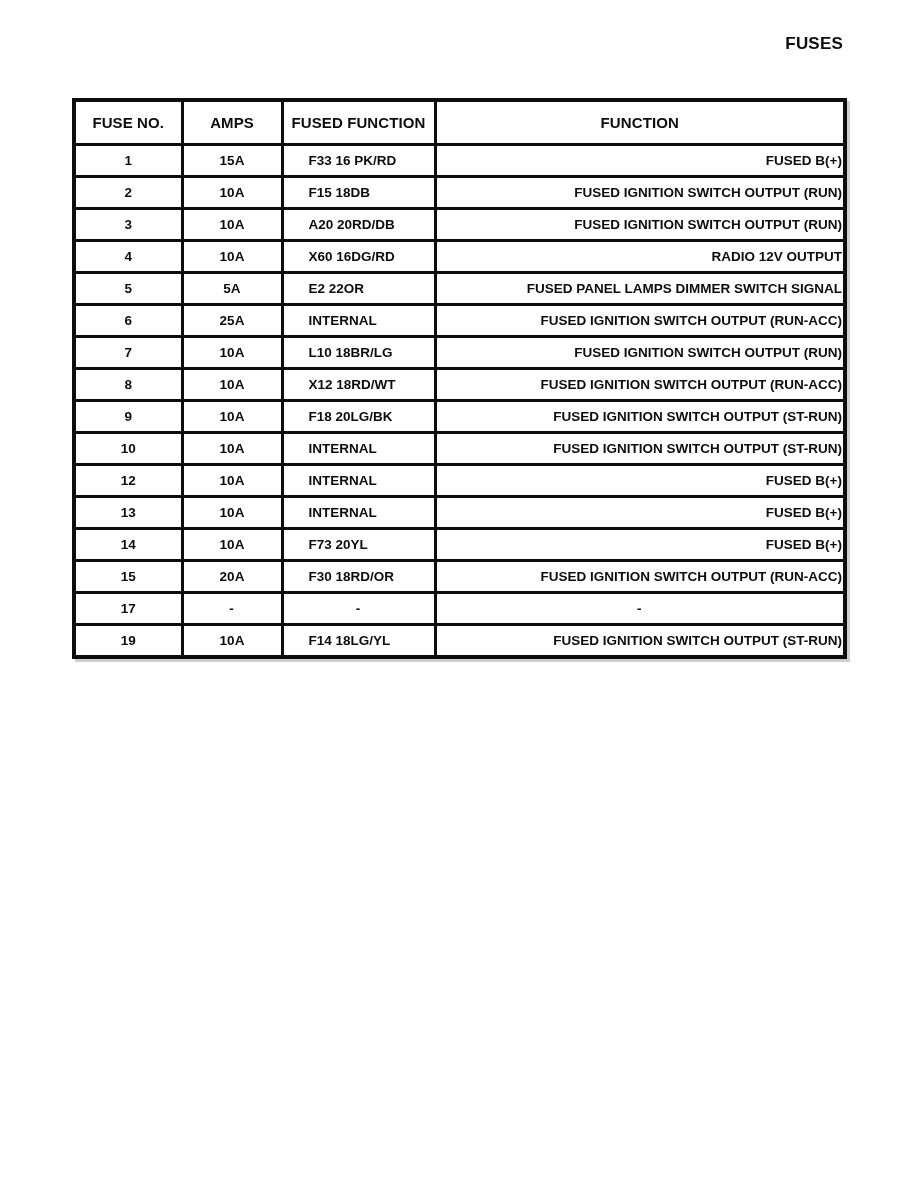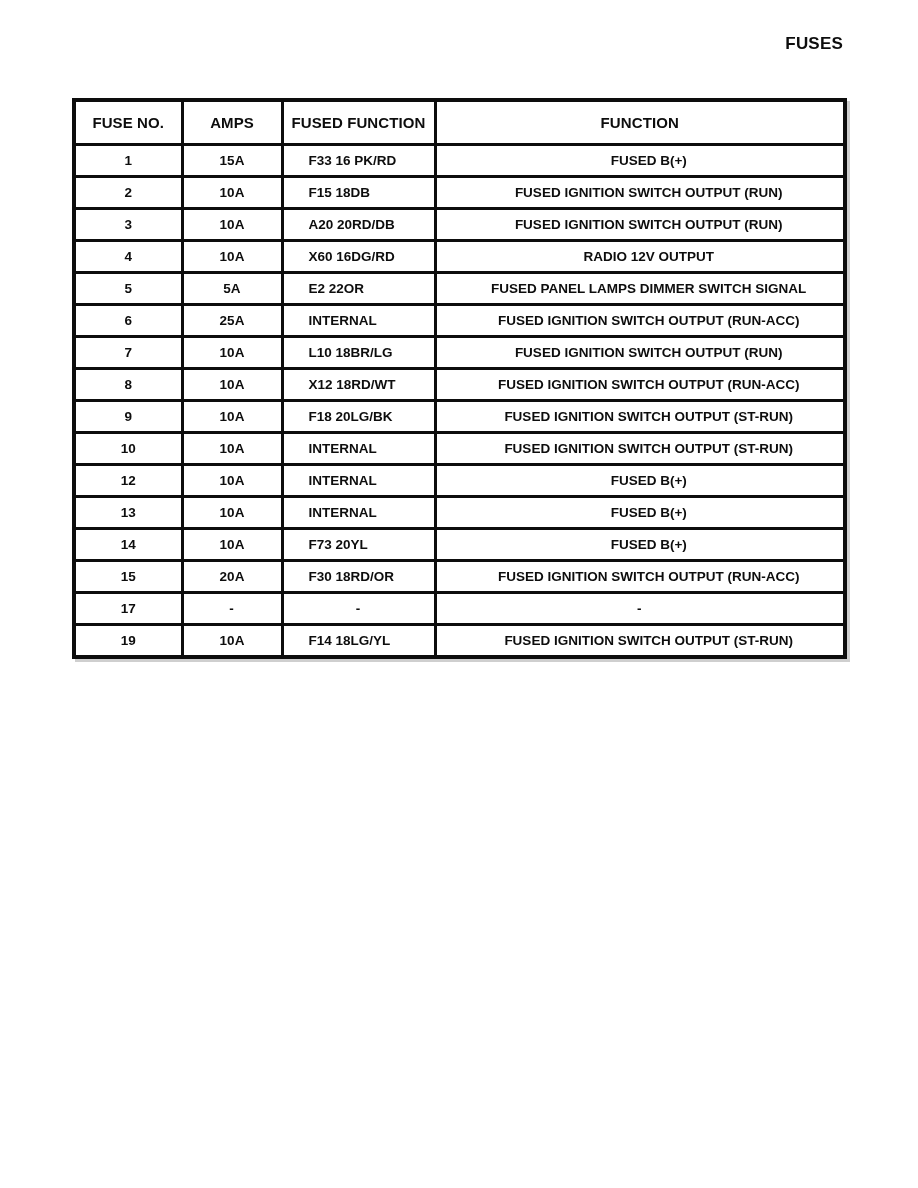--- a/index.html
+++ b/index.html
@@ -53,21 +53,21 @@
   table.fuses td {
     height: 27px;
     font-size: 13.5px;
     font-weight: bold;
     vertical-align: middle;
     white-space: nowrap;
     overflow: hidden;
   }
   td.c0, td.c1 { text-align: center; }
   td.c2 { text-align: left; padding-left: 25px; }
-  td.c3 { text-align: center; padding-left: 19px; }
+  td.c3 { text-align: right; padding-left: 19px; }
   td.center { text-align: center; padding-left: 0; }
 </style>
 </head>
 <body>
 
 <div class="doc-title">FUSES</div>
 
 <table class="fuses">
   <colgroup>
     <col style="width:108px">

